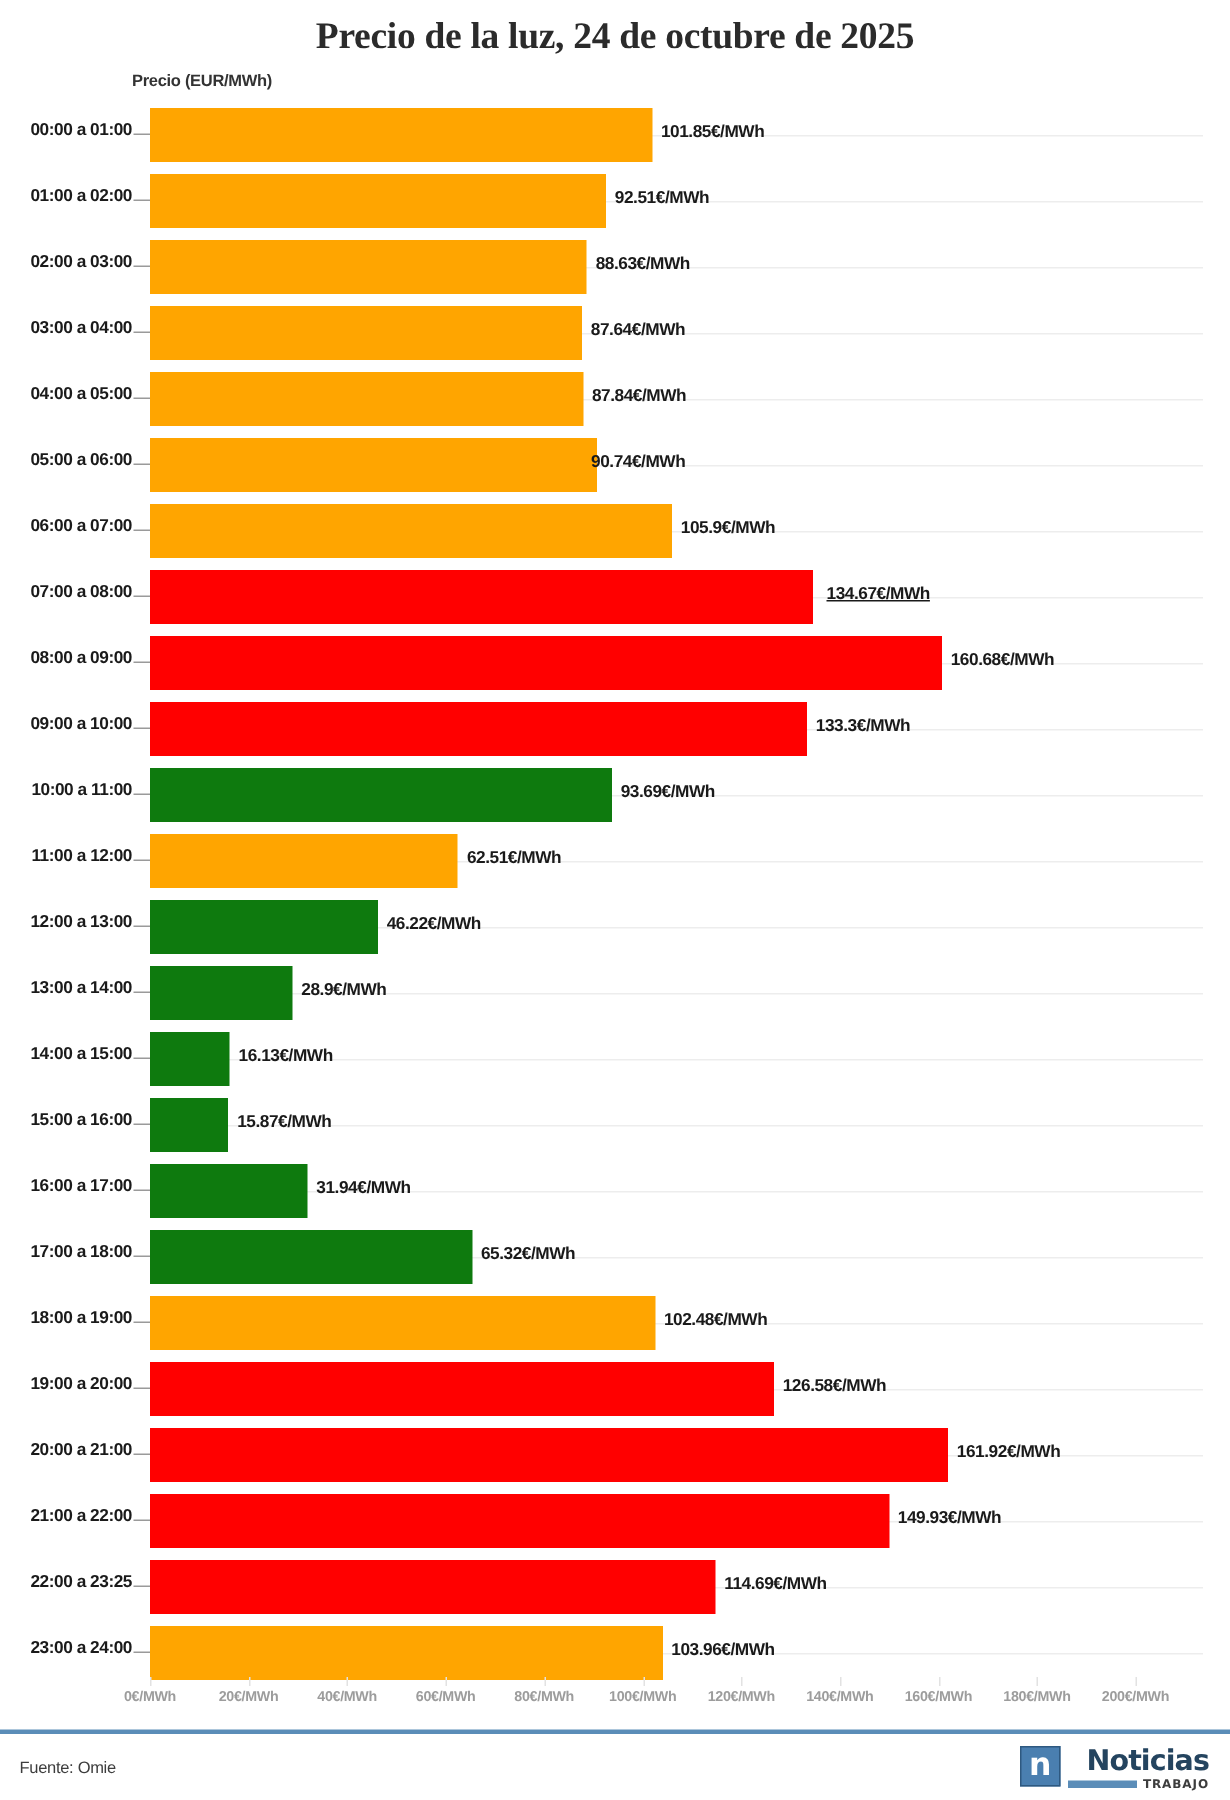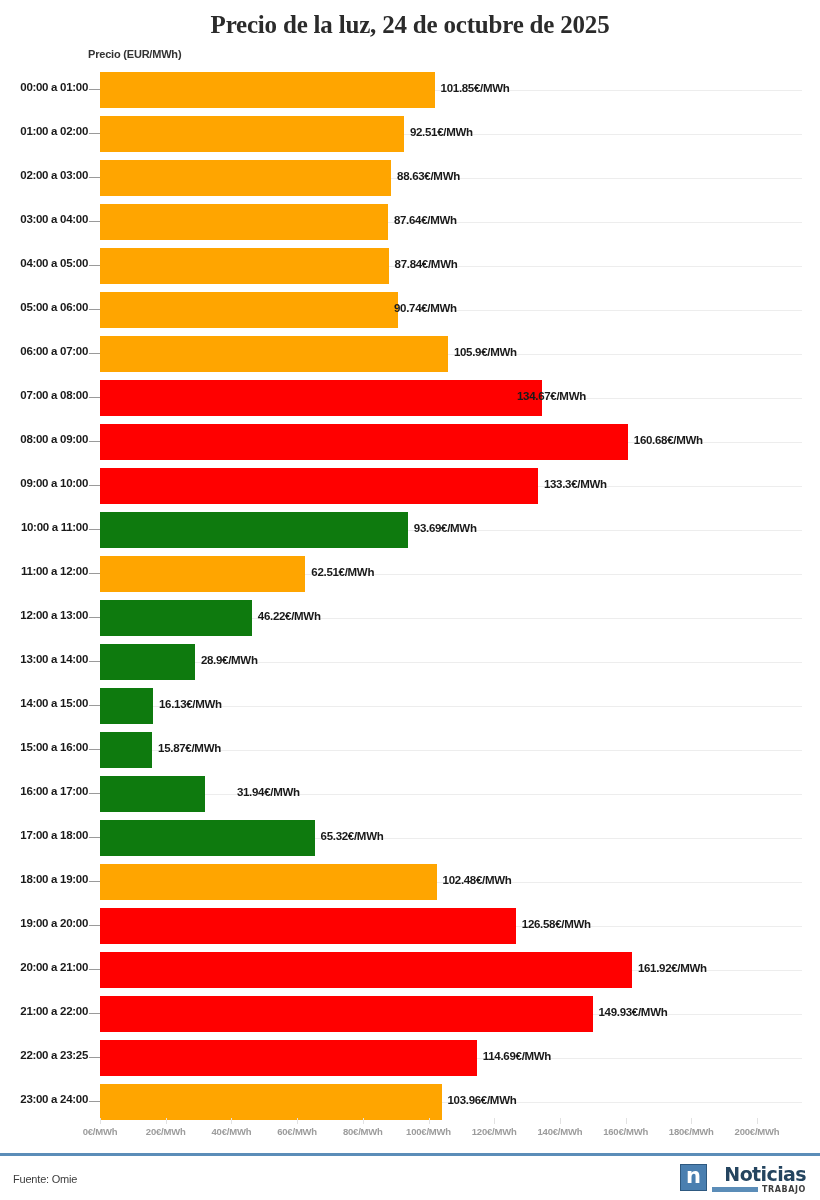--- a/index.html
+++ b/index.html
@@ -261,21 +261,21 @@
       <div class="tick-dash"></div>
       <div class="cat-label">06:00 a 07:00</div>
       <div class="bar" title="06:00 a 07:00: 105.9€/MWh" style="width: 347.9px; background: rgb(255, 165, 0);"></div>
       <div class="val-label" style="left: 453.9px;">105.9€/MWh</div>
     </div>
     <div class="row">
       <div class="gridline"></div>
       <div class="tick-dash"></div>
       <div class="cat-label">07:00 a 08:00</div>
       <div class="bar" title="07:00 a 08:00: 134.67€/MWh" style="width: 442.4px; background: rgb(255, 0, 0);"></div>
-      <div class="val-label" style="left: 517px;">134.67€/MWh</div>
+      <div class="val-label" style="left: 551px; text-decoration: underline;">134.67€/MWh</div>
     </div>
     <div class="row">
       <div class="gridline"></div>
       <div class="tick-dash"></div>
       <div class="cat-label">08:00 a 09:00</div>
       <div class="bar" title="08:00 a 09:00: 160.68€/MWh" style="width: 527.8px; background: rgb(255, 0, 0);"></div>
       <div class="val-label" style="left: 633.8px;">160.68€/MWh</div>
     </div>
     <div class="row">
       <div class="gridline"></div>
@@ -324,21 +324,21 @@
       <div class="tick-dash"></div>
       <div class="cat-label">15:00 a 16:00</div>
       <div class="bar" title="15:00 a 16:00: 15.87€/MWh" style="width: 52.1px; background: rgb(14, 122, 14);"></div>
       <div class="val-label" style="left: 158.1px;">15.87€/MWh</div>
     </div>
     <div class="row">
       <div class="gridline"></div>
       <div class="tick-dash"></div>
       <div class="cat-label">16:00 a 17:00</div>
       <div class="bar" title="16:00 a 17:00: 31.94€/MWh" style="width: 104.9px; background: rgb(14, 122, 14);"></div>
-      <div class="val-label" style="left: 210.9px; margin-left: 26px;">31.94€/MWh</div>
+      <div class="val-label" style="left: 210.9px;">31.94€/MWh</div>
     </div>
     <div class="row">
       <div class="gridline"></div>
       <div class="tick-dash"></div>
       <div class="cat-label">17:00 a 18:00</div>
       <div class="bar" title="17:00 a 18:00: 65.32€/MWh" style="width: 214.6px; background: rgb(14, 122, 14);"></div>
       <div class="val-label" style="left: 320.6px;">65.32€/MWh</div>
     </div>
     <div class="row">
       <div class="gridline"></div>

